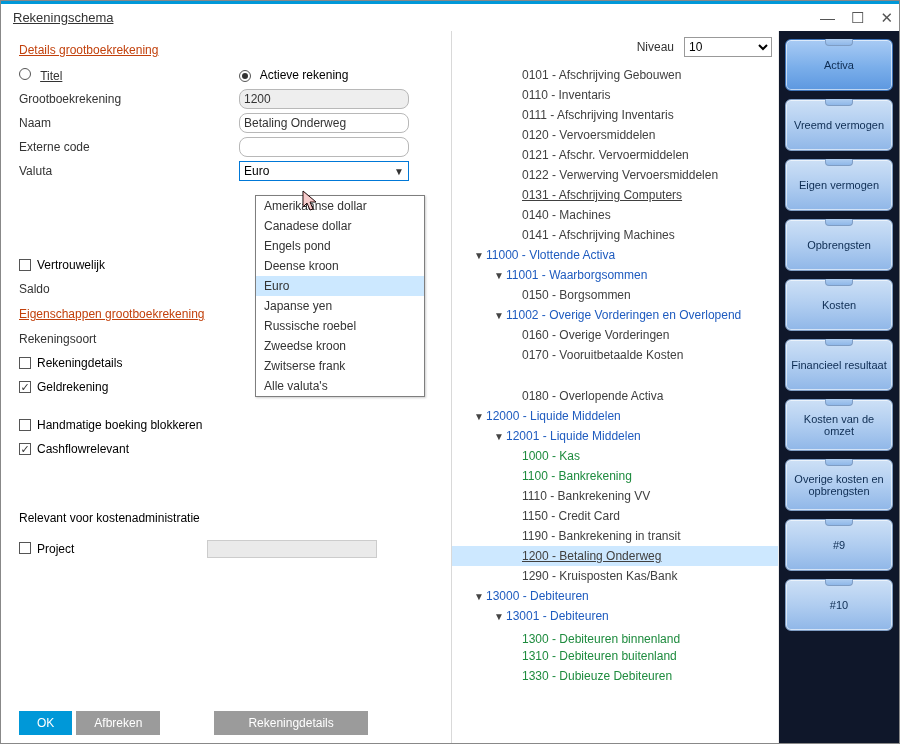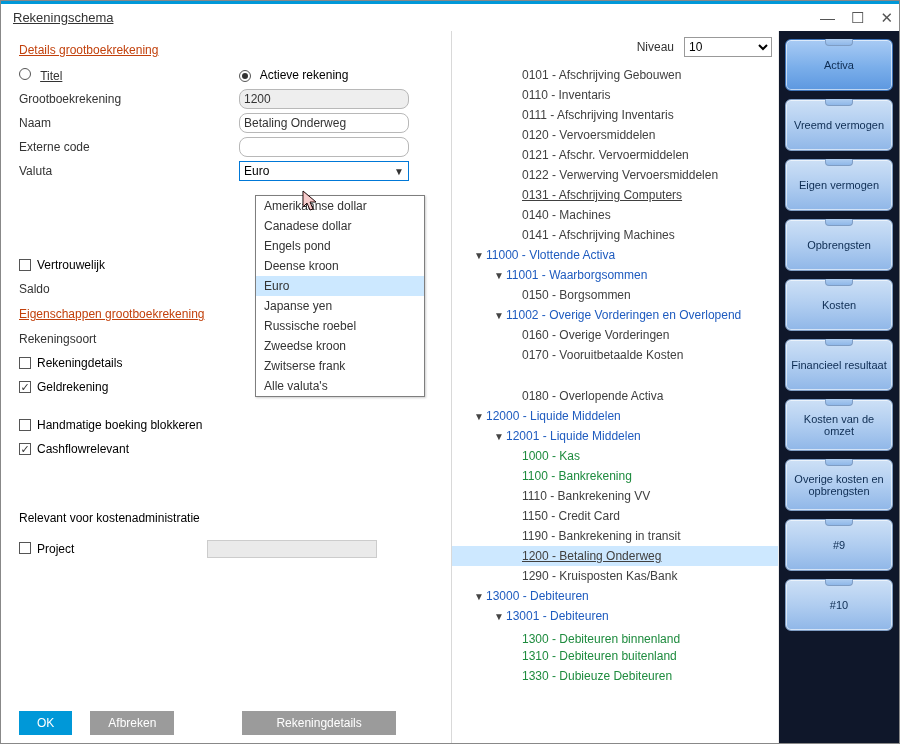--- a/index.html
+++ b/index.html
@@ -41,21 +41,21 @@
   .node.sel { background:#cde8ff; }
 
   .side { width:120px; background:#0f172a; padding:8px 6px; overflow:auto;}
   .tab { height:52px; border:1px solid #7f9dc4; border-radius:6px;
          background:linear-gradient(#cde0f6 0%, #b0cdf0 50%, #90b7e8 100%);
          color:#0d2c52; display:flex; align-items:center; justify-content:center;
          text-align:center; font-size:11px; margin-bottom:8px; padding:2px 4px; position:relative; box-shadow:inset 0 0 0 1px rgba(255,255,255,.6);}
   .tab.active { background:linear-gradient(#a9cbf4 0%, #7aaeea 55%, #5d98e0 100%); border-color:#3f74b8; }
   .tab::before { content:""; position:absolute; top:-1px; left:50%; transform:translateX(-50%); width:26px; height:6px; border:1px solid #7f9dc4; border-top:none; border-radius:0 0 4px 4px; background:linear-gradient(#aecdf0,#8fb8e9); }
 
-  .footer { height:38px; background:#fff; border-top:1px solid #e5e5e5; display:flex; align-items:center; padding:0 10px; gap:18px;}
+  .footer { height:38px; background:#fff; border-top:1px solid #e5e5e5; display:flex; align-items:center; padding:0 10px; gap:4px;}
   .btn { height:24px; border:none; color:#fff; background:#0098d8; padding:0 18px; font-size:12px;}
   .btn.sec { background:#9b9b9b; }
   .btn.wide { padding:0 34px; margin-left:50px;}
 </style>
 </head>
 <body>
 
 <div class="window">
 
   <div class="titlebar">

